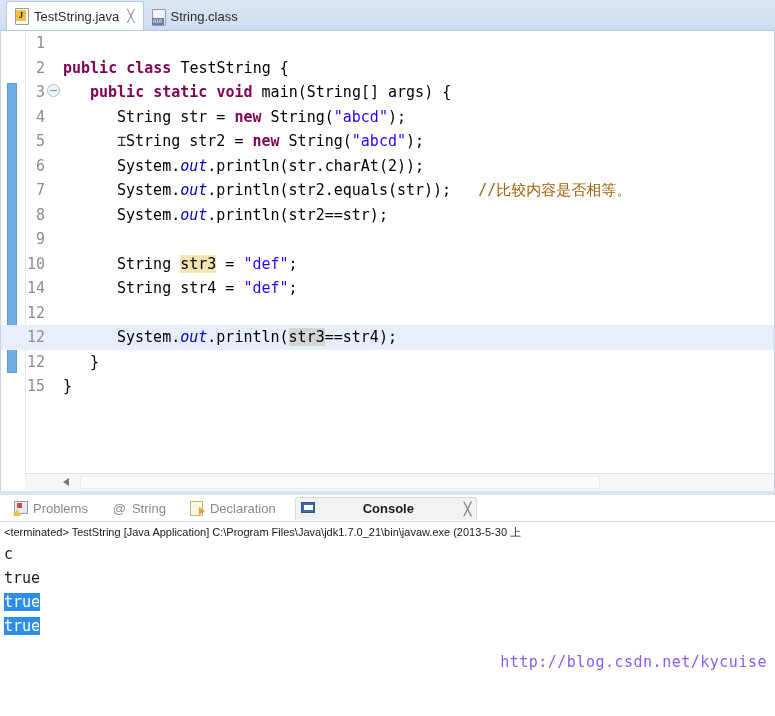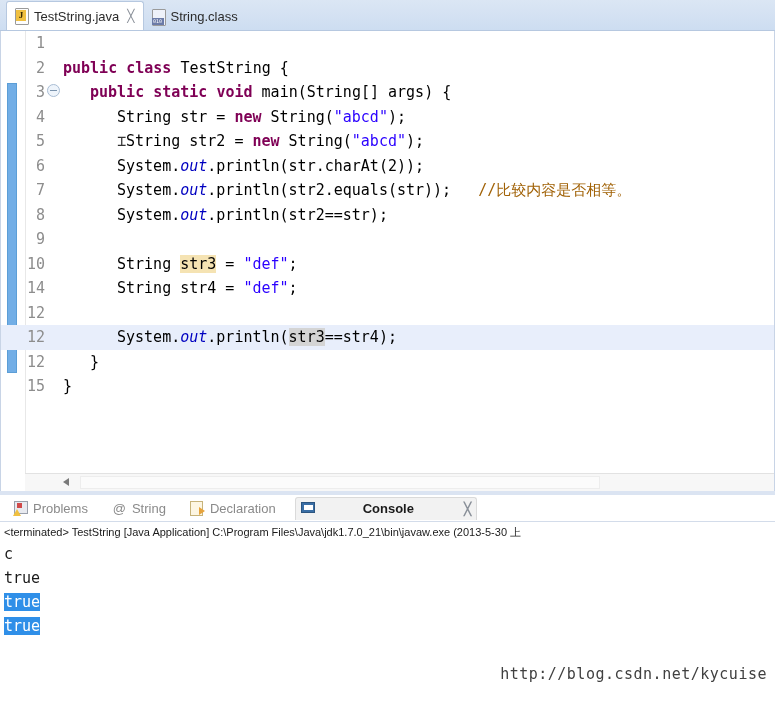--- a/index.html
+++ b/index.html
@@ -335,24 +335,24 @@
     height: 24px;
   }
   .out-line .sel {
     background: #2f8fe8;
     color: #ffffff;
   }
 
   .watermark {
     position: absolute;
     right: 8px;
-    bottom: 14px;
+    bottom: 26px;
     font-family: "DejaVu Sans Mono", monospace;
     font-size: 15px;
-    color: #404040;
+    color: #8b5cf6;
     letter-spacing: 0.5px;
     white-space: nowrap;
   }
 </style>
 </head>
 <body>
 
 <div class="tabbar">
   <div class="etab active">
     <span class="ficon java">

